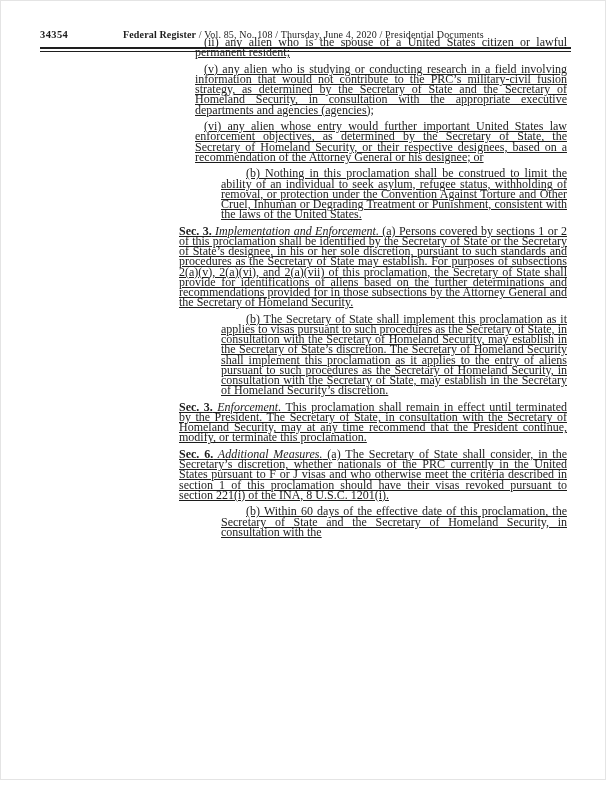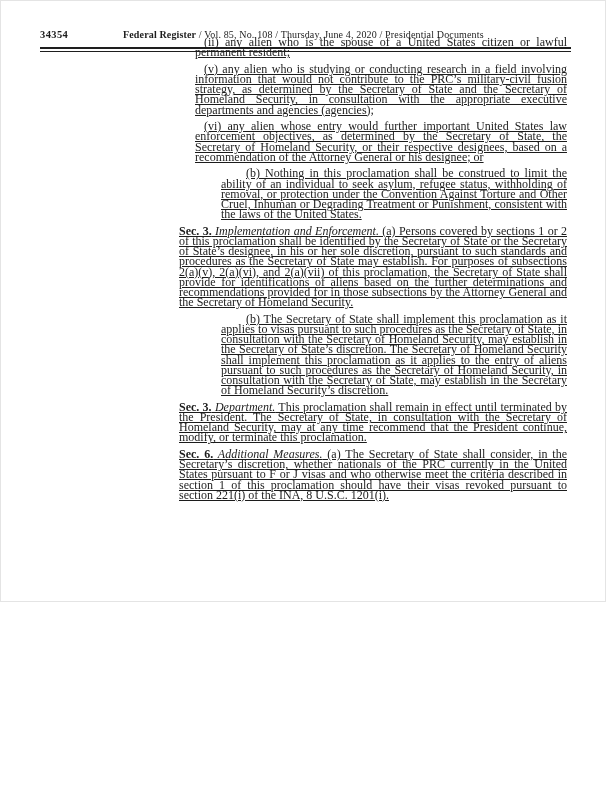--- a/index.html
+++ b/index.html
@@ -1,18 +1,18 @@
 <!DOCTYPE html>
 <html><head>
 <meta charset="utf-8">
 <style>
   html,body{margin:0;padding:0;background:#ffffff;}
   .page{
     position:relative;
-    width:606px;height:602px;
+    width:606px;height:780px;
     background:#ffffff;
     box-sizing:border-box;
     border:1px solid #e4e4e4;
     font-family:"Liberation Serif", serif;
     color:#1c1c1c;
     overflow:hidden;
   }
   .pagenum{
     position:absolute;left:39px;top:28px;
     font-weight:bold;font-size:10.5px;letter-spacing:.4px;
@@ -56,20 +56,21 @@
     <p class="item">(ii) any alien who is the spouse of a United States citizen or lawful permanent resident;</p>
     <p class="item">(v) any alien who is studying or conducting research in a field involving information that would not contribute to the PRC’s military-civil fusion strategy, as determined by the Secretary of State and the Secretary of Homeland Security, in consultation with the appropriate executive departments and agencies (agencies);</p>
     <p class="item">(vi) any alien whose entry would further important United States law enforcement objectives, as determined by the Secretary of State, the Secretary of Homeland Security, or their respective designees, based on a recommendation of the Attorney General or his designee; or</p>
 
     <p class="plain">(b) Nothing in this proclamation shall be construed to limit the ability of an individual to seek asylum, refugee status, withholding of removal, or protection under the Convention Against Torture and Other Cruel, Inhuman or Degrading Treatment or Punishment, consistent with the laws of the United States.</p>
 
     <p class="sec"><b>Sec. 3.</b><i> Implementation and Enforcement.</i><span> (a) Persons covered by sections 1 or 2 of this proclamation shall be identified by the Secretary of State or the Secretary of State’s designee, in his or her sole discretion, pursuant to such standards and procedures as the Secretary of State may establish. For purposes of subsections 2(a)(v), 2(a)(vi), and 2(a)(vii) of this proclamation, the Secretary of State shall provide for identifications of aliens based on the further determinations and recommendations provided for in those subsections by the Attorney General and the Secretary of Homeland Security.</span></p>
 
     <p class="plain">(b) The Secretary of State shall implement this proclamation as it applies to visas pursuant to such procedures as the Secretary of State, in consultation with the Secretary of Homeland Security, may establish in the Secretary of State’s discretion. The Secretary of Homeland Security shall implement this proclamation as it applies to the entry of aliens pursuant to such procedures as the Secretary of Homeland Security, in consultation with the Secretary of State, may establish in the Secretary of Homeland Security’s discretion.</p>
 
-    <p class="sec"><b>Sec. 3.</b><i> Department.</i><span> This proclamation shall remain in effect until terminated by the President. The Secretary of State, in consultation with the Secretary of Homeland Security, may at any time recommend that the President continue, modify, or terminate this proclamation.</span></p>
+    <p class="sec"><b>Sec. 3.</b><i> Enforcement.</i><span> This proclamation shall remain in effect until terminated by the President. The Secretary of State, in consultation with the Secretary of Homeland Security, may at any time recommend that the President continue, modify, or terminate this proclamation.</span></p>
 
 
     <p class="sec"><b>Sec. 6.</b><i> Additional Measures.</i><span> (a) The Secretary of State shall consider, in the Secretary’s discretion, whether nationals of the PRC currently in the United States pursuant to F or J visas and who otherwise meet the criteria described in section 1 of this proclamation should have their visas revoked pursuant to section 221(i) of the INA, 8 U.S.C. 1201(i).</span></p>
 
+    <p class="plain">(b) Within 60 days of the effective date of this proclamation, the Secretary of State and the Secretary of Homeland Security, in consultation with the</p>
 
   </div>
 </div>
 
 </body></html>

